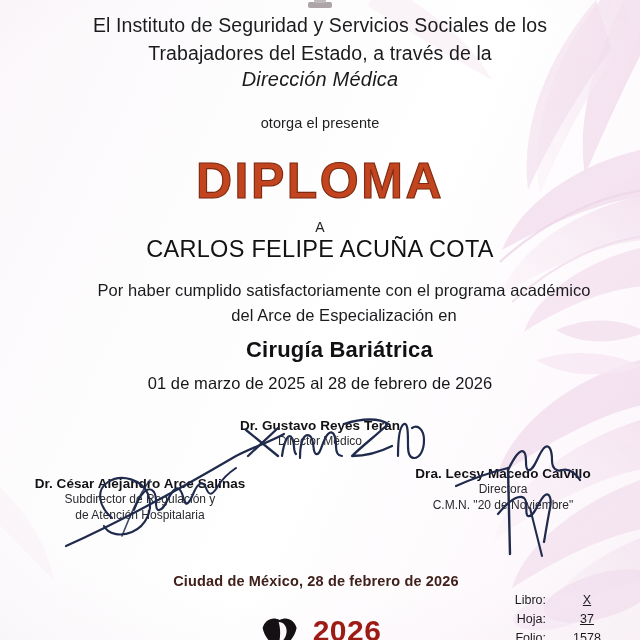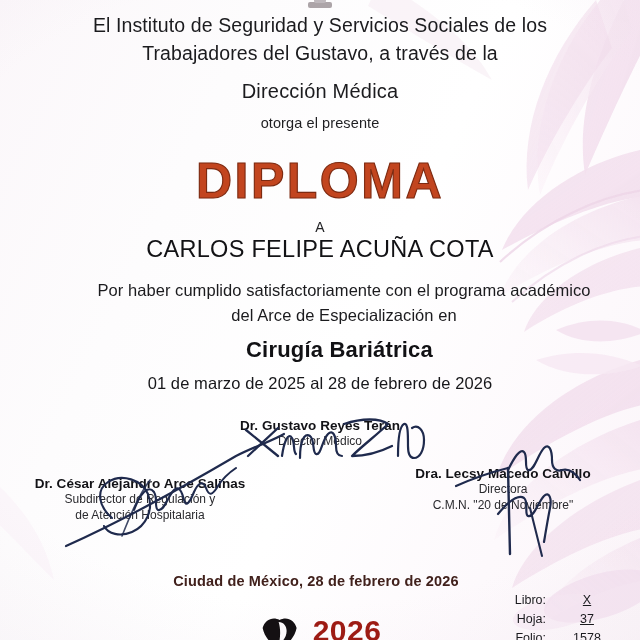--- a/index.html
+++ b/index.html
@@ -73,24 +73,25 @@
     font-size: 19.5px;
     color: #1b1b1e;
     line-height: 1.42;
     letter-spacing: .1px;
     font-weight: 400;
   }
   .inst-wrap { position: absolute; top: 12px; left: 0; right: 0; }
 
   .direccion {
     position: absolute;
-    top: 80px; left: 0; right: 0;
+    top: 68px; left: 0; right: 0;
     font-size: 20px;
     color: #1b1b1e;
     letter-spacing: .2px;
+    font-style: italic;
   }
 
   .otorga {
     position: absolute;
     top: 115px; left: 0; right: 0;
     font-size: 14.5px;
     color: #1f1f22;
     letter-spacing: .1px;
   }
 
@@ -283,21 +284,21 @@
 
     <div class="top-stamp">
       <svg viewBox="0 0 44 16" xmlns="http://www.w3.org/2000/svg">
         <rect x="10" y="8" width="24" height="6" rx="2" fill="#6b5e63"></rect>
         <rect x="16" y="4" width="12" height="5" rx="2" fill="#8d8288"></rect>
       </svg>
     </div>
 
     <div class="inst-wrap">
       <div class="inst-line">El Instituto de Seguridad y Servicios Sociales de los</div>
-      <div class="inst-line">Trabajadores del Gustavo, a través de la</div>
+      <div class="inst-line">Trabajadores del Estado, a través de la</div>
     </div>
 
     <div class="direccion">Dirección Médica</div>
 
     <div class="otorga">otorga el presente</div>
 
     <div class="diploma-title">DIPLOMA</div>
 
     <div class="a-label">A</div>
 

